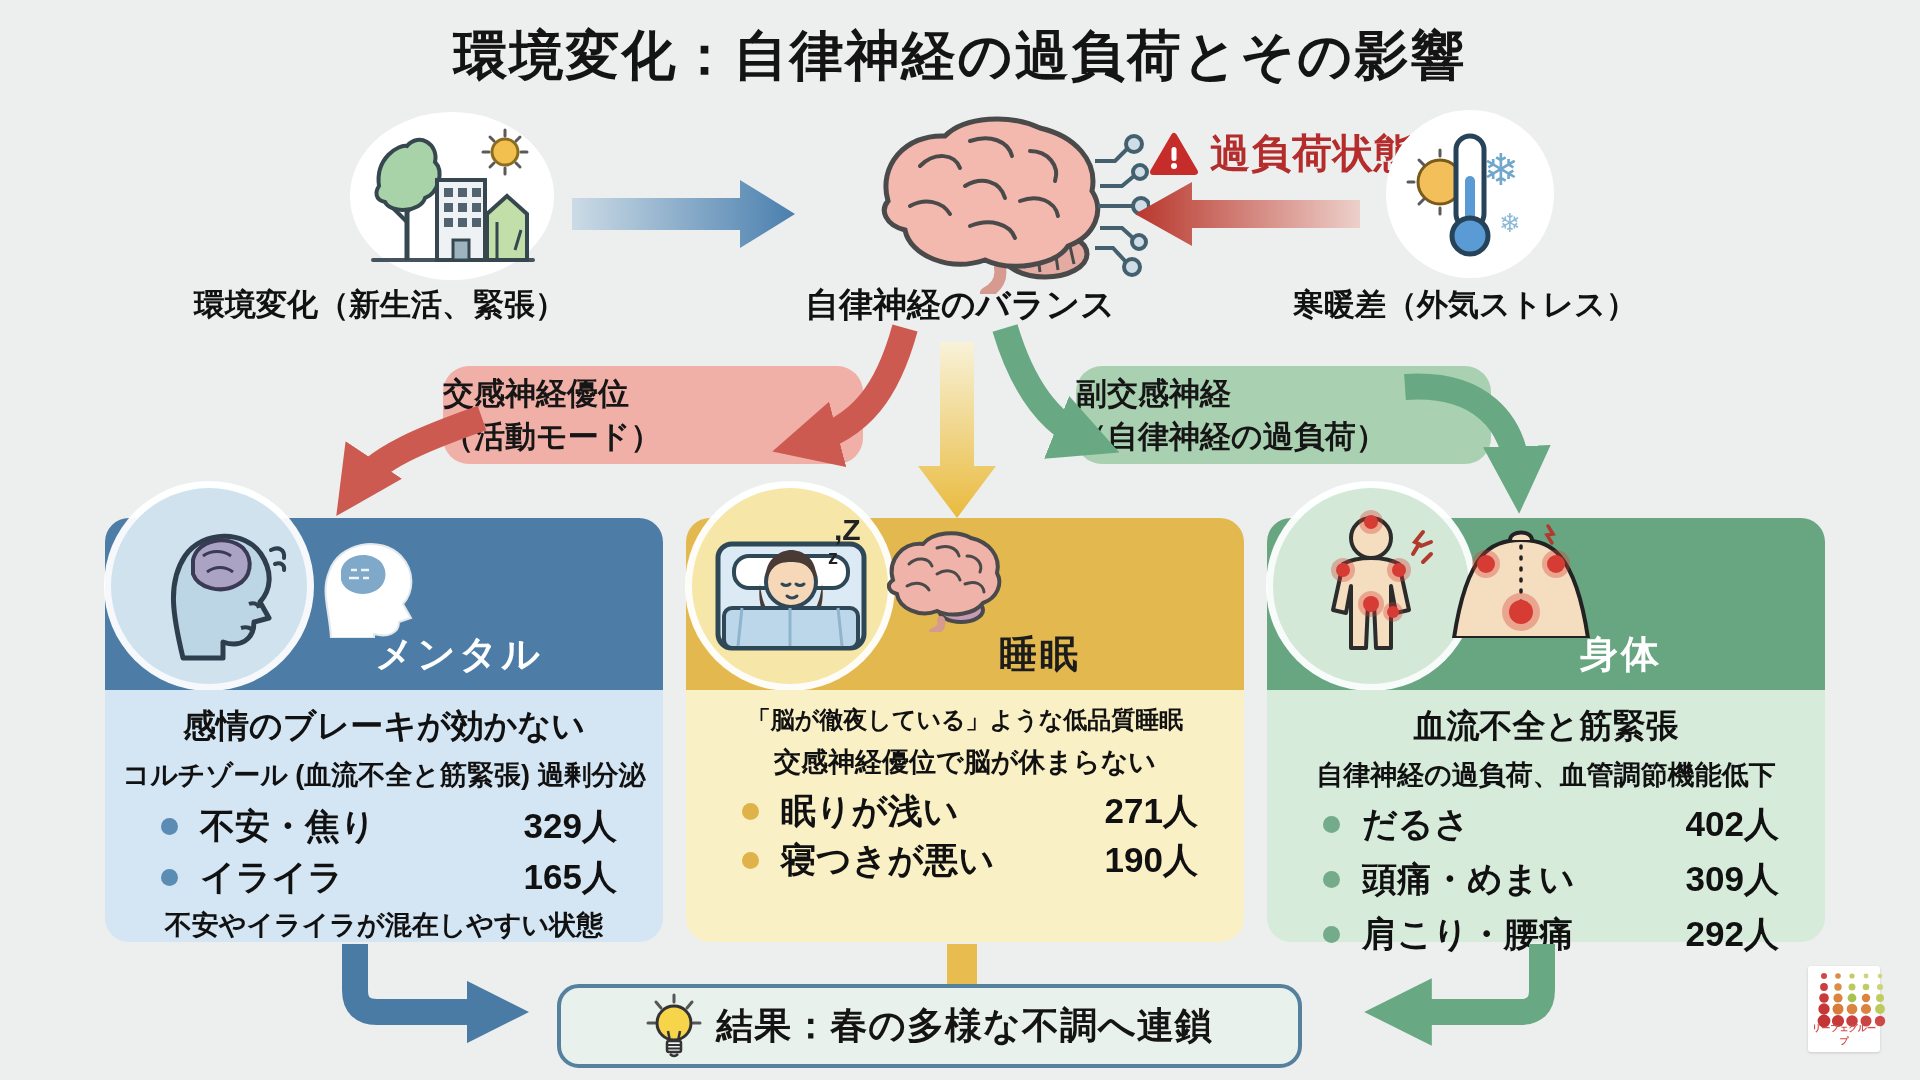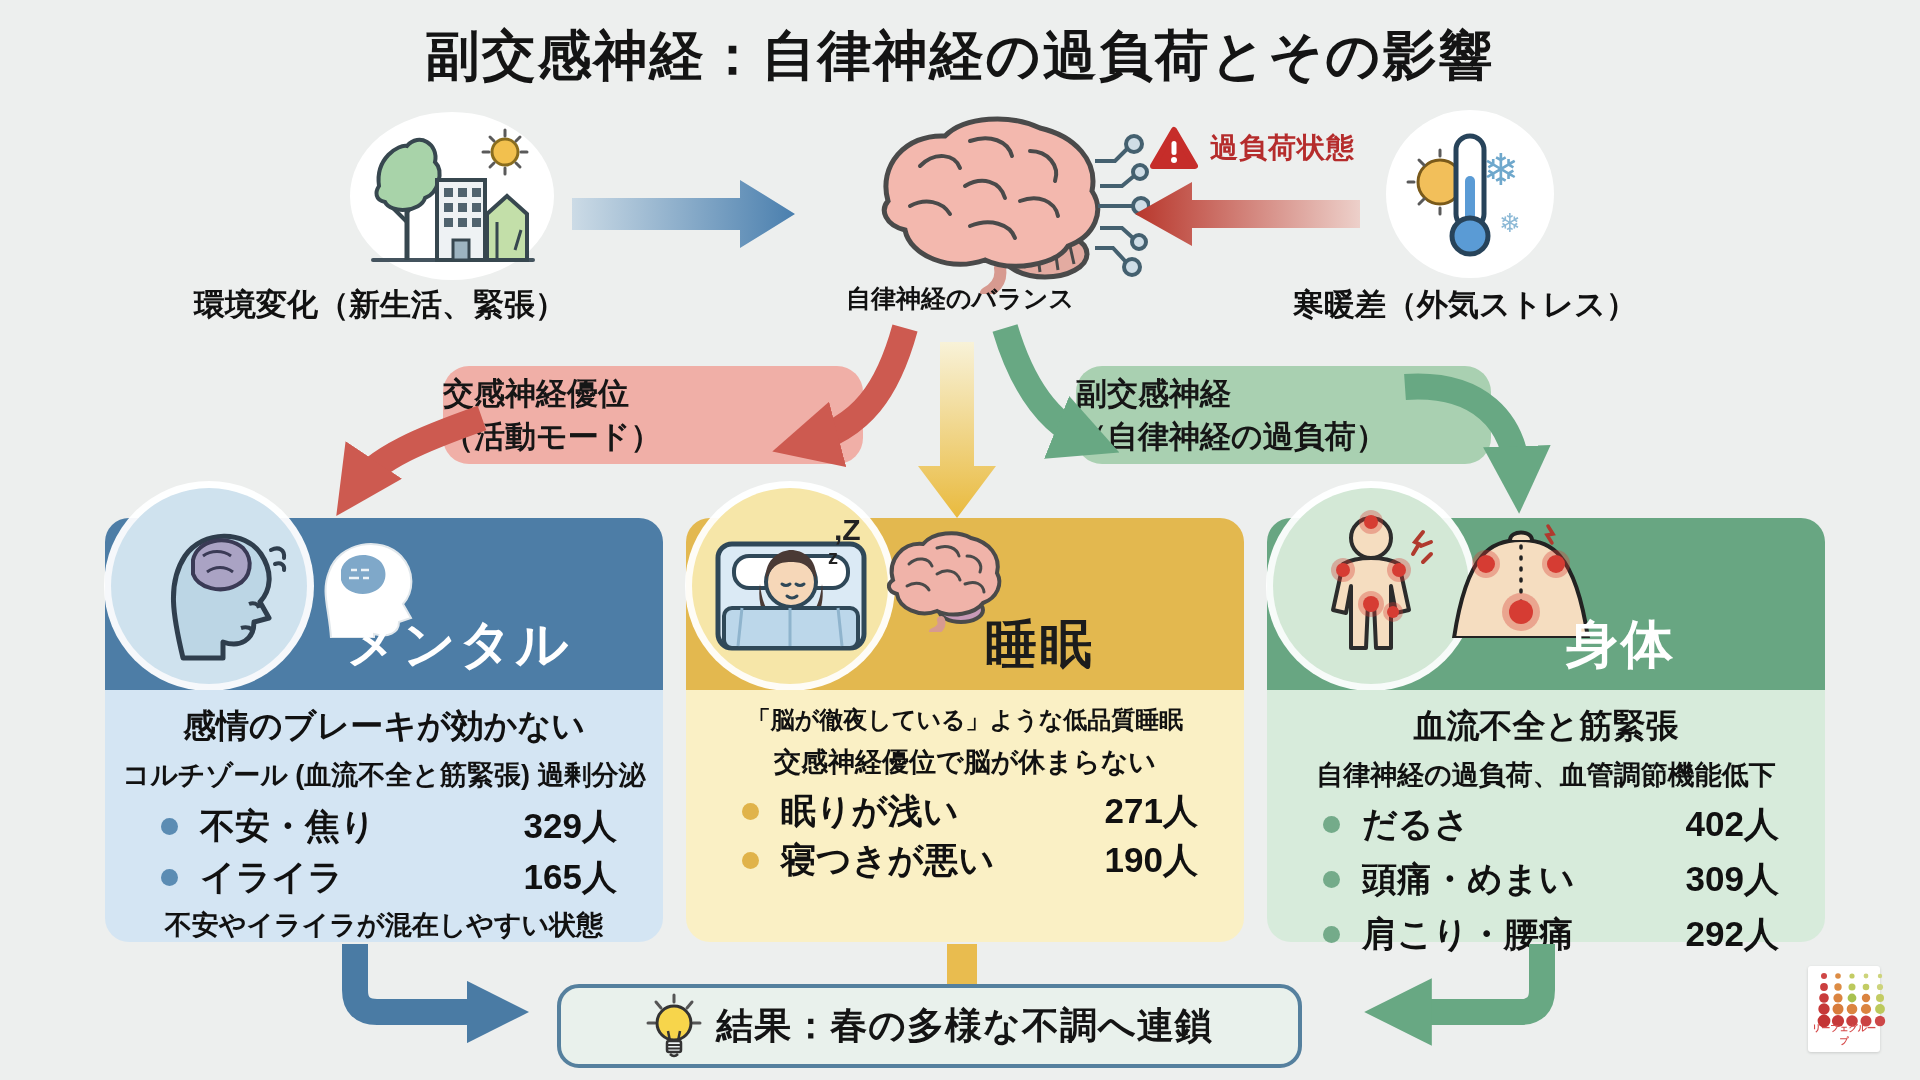--- a/index.html
+++ b/index.html
@@ -8,21 +8,21 @@
     background:#edefee;overflow:hidden;
     font-family:"Liberation Sans","DejaVu Sans",sans-serif;color:#1a1a1a;
   }
   .abs{position:absolute;}
   .page-title{
     top:20px;left:0;width:100%;text-align:center;
     font-size:54px;font-weight:bold;letter-spacing:2px;color:#141414;
   }
   .top-label{font-size:31px;font-weight:bold;text-align:center;color:#111;}
   .overload-row{left:1150px;top:126px;display:flex;align-items:center;gap:12px;}
-  .overload-text{font-size:28px;font-weight:bold;color:#b52c2c;letter-spacing:1px;text-align:right;}
+  .overload-text{font-size:40px;font-weight:bold;color:#b52c2c;letter-spacing:1px;text-align:right;}
   .pill{
     border-radius:26px;text-align:left;padding-top:6px;
     font-size:31px;font-weight:bold;line-height:43px;color:#161616;
   }
   .pill-red{left:443px;top:366px;width:420px;height:92px;background:#f0afa7;}
   .pill-green{left:1076px;top:366px;width:415px;height:92px;background:#a9d0b1;}
   .card{top:518px;width:558px;height:424px;}
   .card-header{position:absolute;left:0;top:0;width:100%;height:172px;border-radius:24px 24px 0 0;}
   .card-body{
     position:absolute;left:0;top:172px;width:100%;height:252px;border-radius:0 0 24px 24px;
@@ -32,21 +32,21 @@
   .hd2{background:#e3b84f;} .bd2{background:#faf0c5;}
   .hd3{background:#68a682;} .bd3{background:#d7ebdb;}
   .big-circle{
     position:absolute;left:6px;top:-30px;width:196px;height:196px;border-radius:50%;
     box-shadow:0 0 0 7px rgba(255,255,255,.95);overflow:hidden;
   }
   .bc1{background:#cfe2ee;} .bc2{background:#f6e6a8;} .bc3{background:#d3e8d6;}
   .small-icon{position:absolute;left:50%;transform:translateX(-50%);margin-left:-25px;top:2px;}
   .card-title{
     position:absolute;bottom:10px;left:150px;right:0;text-align:center;
-    font-size:52px;font-weight:bold;letter-spacing:3px;
+    font-size:38px;font-weight:bold;letter-spacing:3px;
   }
   .t-light{color:#ffffff;} .t-dark{color:#1c1c1c;}
   .headline{font-size:33px;font-weight:bold;text-align:center;margin-top:14px;color:#111;}
   .headline-sm{font-size:24px;}
   .subline{font-size:27px;font-weight:bold;text-align:center;margin-top:8px;color:#111;}
   .rows{display:flex;flex-direction:column;gap:4px;margin-top:10px;}
   .row{display:flex;align-items:center;padding:0 46px 0 56px;font-size:35px;font-weight:bold;color:#111;}
   .dot{width:17px;height:17px;border-radius:50%;margin-right:22px;flex:0 0 auto;}
   .d1{background:#5b8cb3;} .d2{background:#e0b34a;} .d3{background:#74ab8a;}
   .val{margin-left:auto;}
@@ -65,21 +65,21 @@
     position:absolute;bottom:4px;left:0;width:100%;text-align:center;
     font-size:9px;font-weight:bold;color:#d64b4b;
   }
   svg{display:block;}
 </style>
 </head>
 <body>
 
 <div class="canvas">
 
-  <div class="abs page-title">副交感神経：自律神経の過負荷とその影響</div>
+  <div class="abs page-title">環境変化：自律神経の過負荷とその影響</div>
 
   <div class="abs" style="left:345px;top:110px;">
     <svg width="215" height="172" viewBox="0 0 215 172">
       <ellipse cx="107" cy="86" rx="102" ry="84" fill="#ffffff"></ellipse>
       <line x1="28" y1="150" x2="188" y2="150" stroke="#44535e" stroke-width="4" stroke-linecap="round"></line>
       <line x1="62" y1="150" x2="62" y2="92" stroke="#37474f" stroke-width="5"></line>
       <path d="M62 112 L46 96 M62 102 L76 88" stroke="#37474f" stroke-width="4" fill="none"></path>
       <path d="M34 76 C30 48 54 34 62 36 C74 22 94 34 90 52 C100 62 92 84 80 88 C76 102 46 104 40 92 C30 90 30 82 34 76 Z" fill="#a8d3a9" stroke="#37474f" stroke-width="4"></path>
       <rect x="92" y="70" width="48" height="80" fill="#eef2f4" stroke="#37474f" stroke-width="4"></rect>
       <g fill="#50636e">
@@ -164,21 +164,21 @@
       </g>
       <text x="115" y="75" font-size="44" fill="#6fa8cc" text-anchor="middle">❄</text>
       <text x="124" y="122" font-size="26" fill="#8cb9d6" text-anchor="middle">❄</text>
       <rect x="70" y="26" width="28" height="92" rx="14" fill="#ffffff" stroke="#27435a" stroke-width="5"></rect>
       <rect x="79" y="66" width="10" height="48" rx="5" fill="#5a9bd5"></rect>
       <circle cx="84" cy="126" r="18" fill="#5a9bd5" stroke="#27435a" stroke-width="5"></circle>
     </svg>
   </div>
 
   <div class="abs top-label" style="left:170px;top:284px;width:420px;">環境変化（新生活、緊張）</div>
-  <div class="abs top-label" style="left:750px;top:282px;width:420px;font-size:25px;">自律神経のバランス</div>
+  <div class="abs top-label" style="left:750px;top:282px;width:420px;font-size:34px;">自律神経のバランス</div>
   <div class="abs top-label" style="left:1250px;top:284px;width:430px;">寒暖差（外気ストレス）</div>
 
   <div class="abs pill pill-red">
     <div>交感神経優位</div>
     <div>（活動モード）</div>
   </div>
   <div class="abs pill pill-green">
     <div>副交感神経</div>
     <div>（自律神経の過負荷）</div>
   </div>

